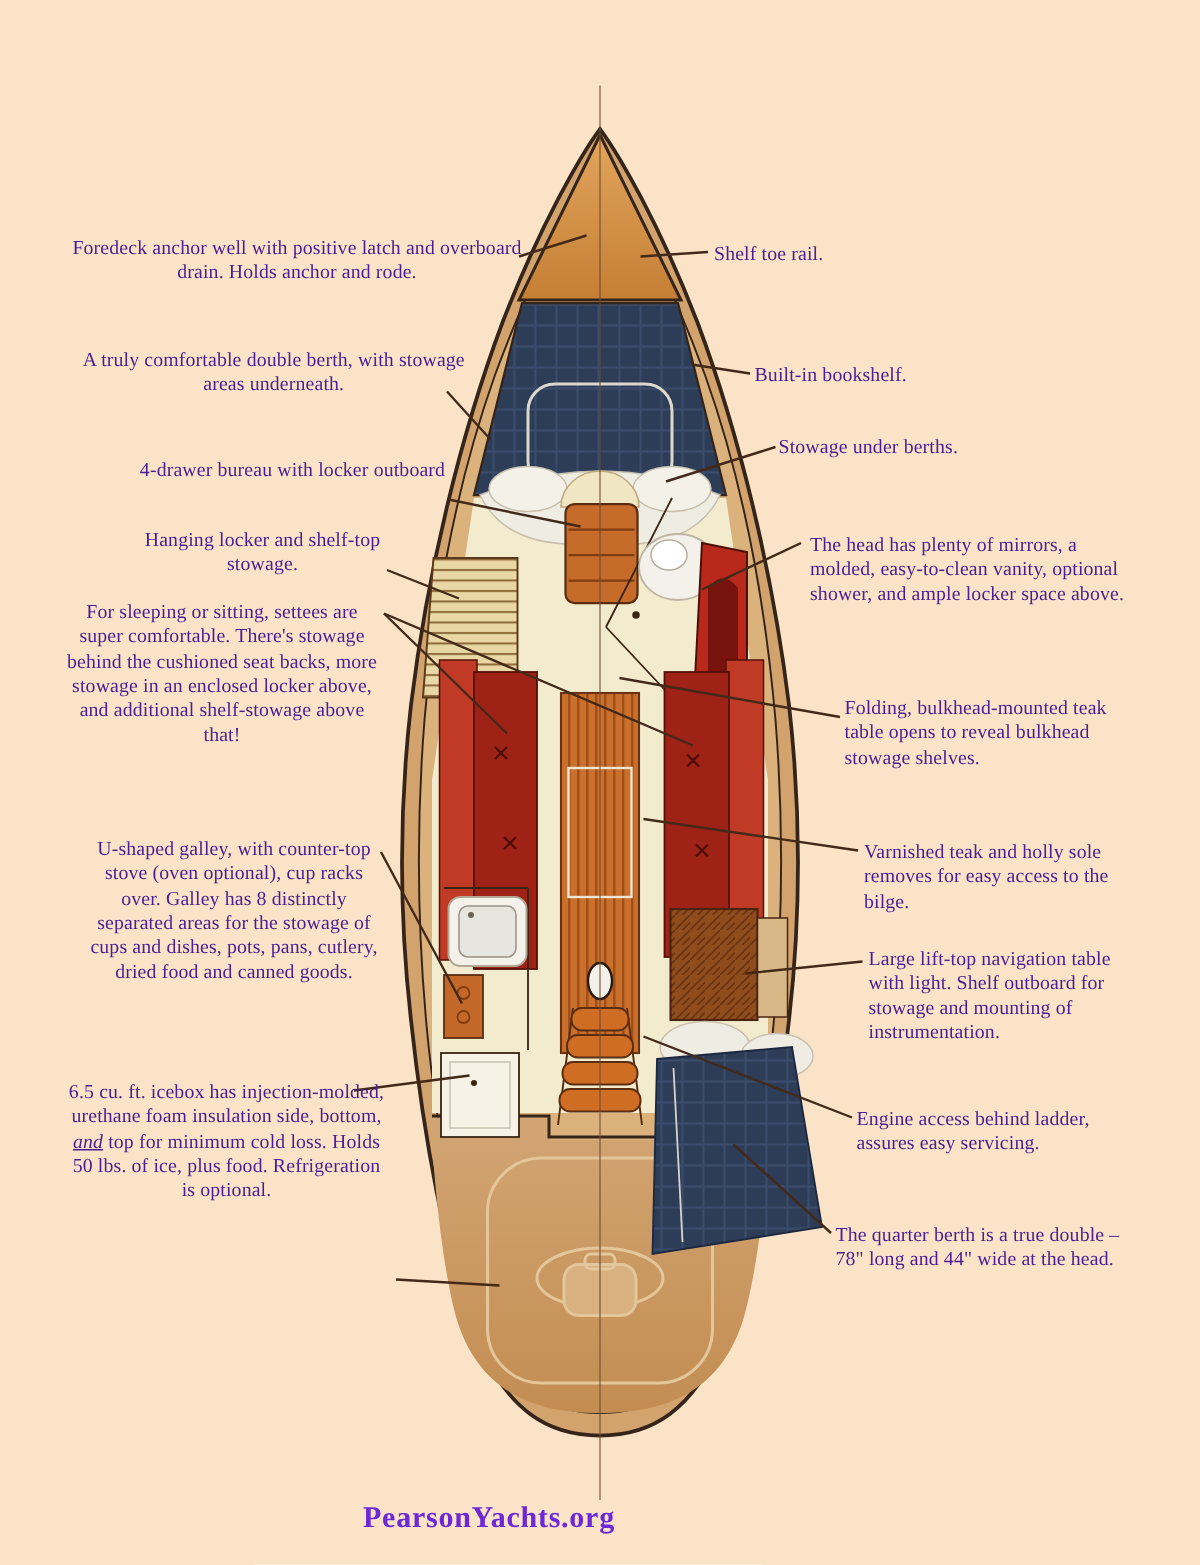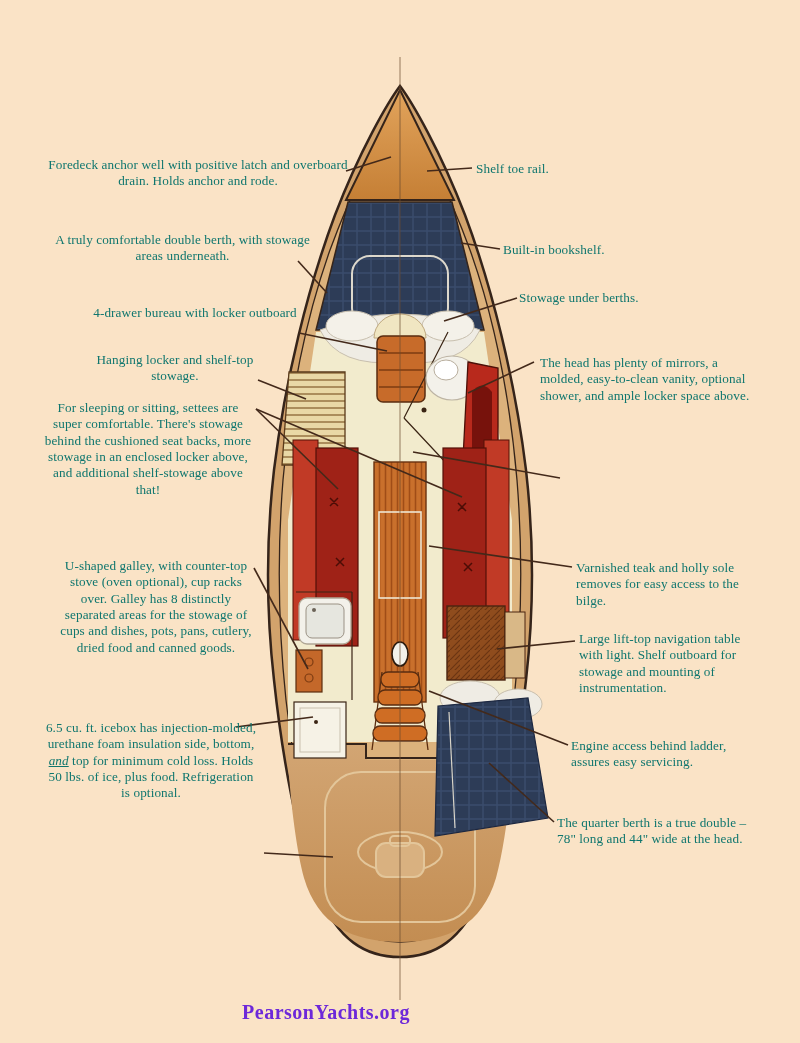--- a/index.html
+++ b/index.html
@@ -8,21 +8,21 @@
     width:800px;height:1043px;
     background:#fae3c6;
     overflow:hidden;
     font-family:"Liberation Serif", serif;
   }
   #plan-svg{position:absolute;left:0;top:0;}
   .lbl{
     position:absolute;
     font-size:13.2px;
     line-height:1.24;
-    color:#0f766e;
+    color:#4c1d95;
     letter-spacing:0.1px;
   }
   .center{text-align:center;}
   .left{text-align:left;}
   .it{font-style:italic;text-decoration:underline;}
   #footer{
     position:absolute;
     left:0;top:1001px;width:652px;
     text-align:center;
     font-weight:bold;
@@ -188,19 +188,20 @@
   <div class="lbl center" style="top:305px;left:85px;width:220px">4-drawer bureau with locker outboard</div>
   <div class="lbl center" style="top:352px;left:75px;width:200px">Hanging locker and shelf-top stowage.</div>
   <div class="lbl center" style="top:400px;left:42px;width:212px">For sleeping or sitting, settees are super comfortable. There's stowage behind the cushioned seat backs, more stowage in an enclosed locker above, and additional shelf-stowage above that!</div>
   <div class="lbl center" style="top:558px;left:60px;width:192px">U-shaped galley, with counter-top stove (oven optional), cup racks over. Galley has 8 distinctly separated areas for the stowage of cups and dishes, pots, pans, cutlery, dried food and canned goods.</div>
   <div class="lbl center" style="top:720px;left:45px;width:212px"><span>6.5 cu. ft. icebox has injection-molded, urethane foam insulation side, bottom, </span><span class="it">and</span><span> top for minimum cold loss. Holds 50 lbs. of ice, plus food. Refrigeration is optional.</span></div>
 
   <div class="lbl left" style="top:161px;left:476px;width:130px">Shelf toe rail.</div>
   <div class="lbl left" style="top:242px;left:503px;width:170px">Built-in bookshelf.</div>
   <div class="lbl left" style="top:290px;left:519px;width:190px">Stowage under berths.</div>
   <div class="lbl left" style="top:355px;left:540px;width:213px">The head has plenty of mirrors, a molded, easy-to-clean vanity, optional shower, and ample locker space above.</div>
+  <div class="lbl left" style="top:464px;left:563px;width:190px">Folding, bulkhead-mounted teak table opens to reveal bulkhead stowage shelves.</div>
   <div class="lbl left" style="top:560px;left:576px;width:168px">Varnished teak and holly sole removes for easy access to the bilge.</div>
   <div class="lbl left" style="top:631px;left:579px;width:168px">Large lift-top navigation table with light. Shelf outboard for stowage and mounting of instrumentation.</div>
   <div class="lbl left" style="top:738px;left:571px;width:160px">Engine access behind ladder, assures easy servicing.</div>
   <div class="lbl left" style="top:815px;left:557px;width:195px">The quarter berth is a true double – 78" long and 44" wide at the head.</div>
 
   <div id="footer">PearsonYachts.org</div>
 </div>
 
 </body></html>

